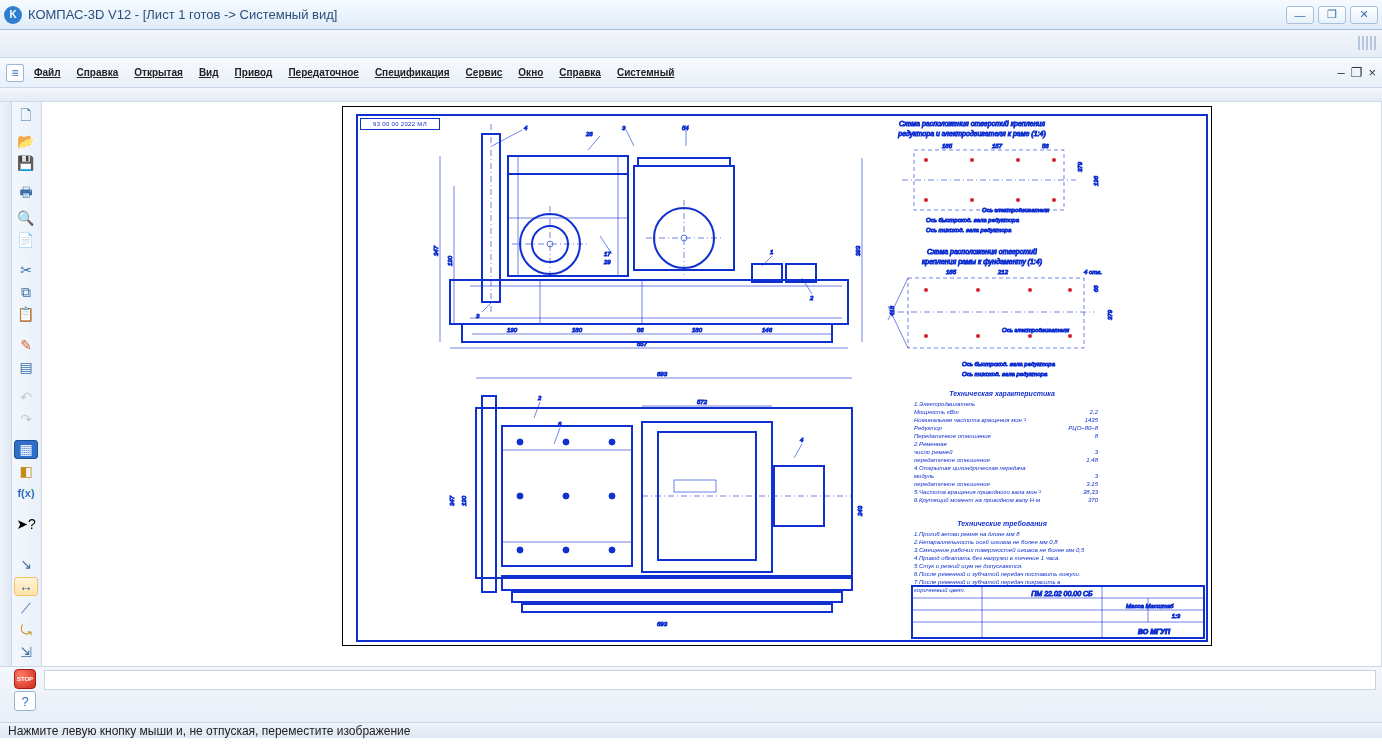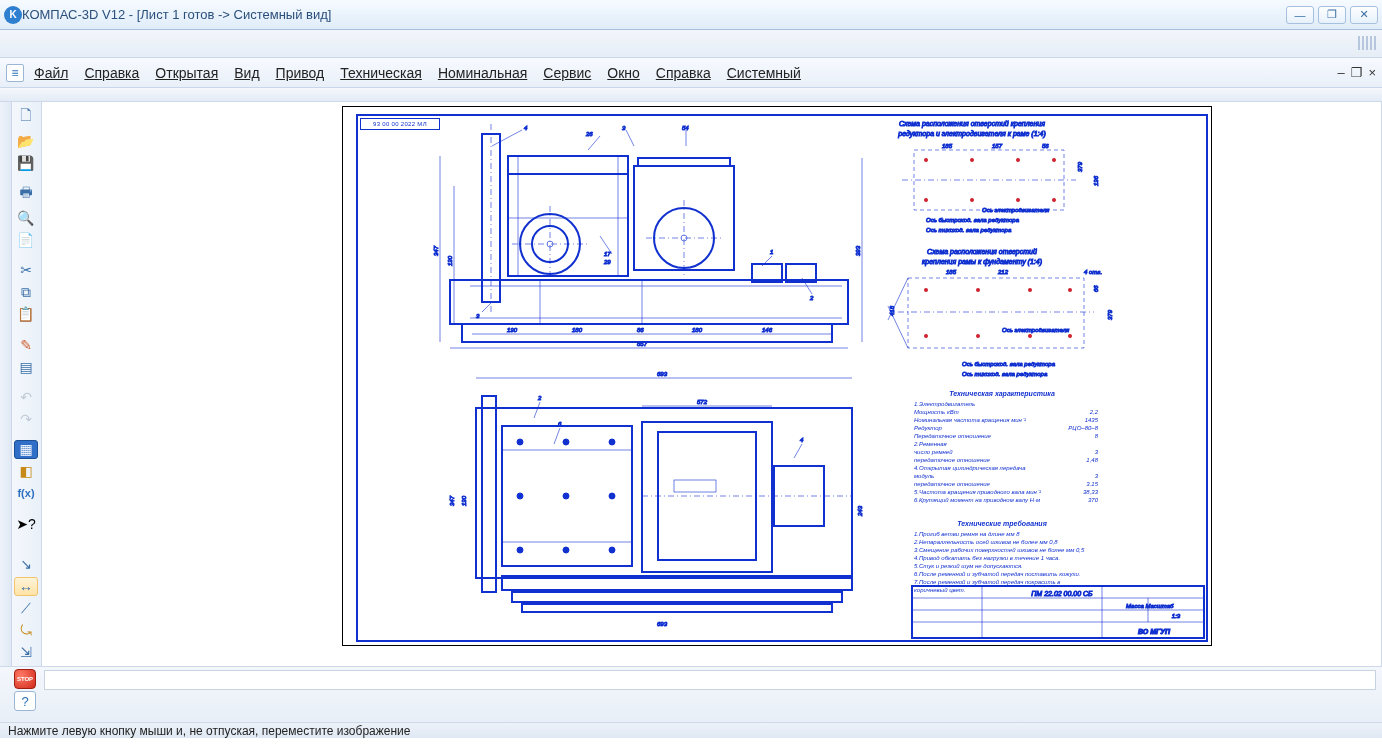--- a/index.html
+++ b/index.html
@@ -1,32 +1,32 @@
 <!DOCTYPE html>
 <html><head>
 <meta charset="utf-8">
 <style>
 * { box-sizing: border-box; margin: 0; padding: 0; font-family: "Segoe UI", Tahoma, sans-serif; }
 body { background: #fff; width: 1382px; height: 744px; overflow: hidden; font-size: 12px; }
 
 
 .titlebar { height: 30px; background: linear-gradient(#f6fbff,#dfecf9); border-bottom: 1px solid #a7c0de; display: flex; align-items: center; padding: 0 4px; }
 .titlebar .app-icon { width: 18px; height: 18px; border-radius: 50%; background: #2f7fd1; display: flex; align-items: center; justify-content: center; color: #fff; font-size: 10px; font-weight: bold; }
-.titlebar .title { color: #2b4f7b; font-size: 13px; flex: 1; }
+.titlebar .title { margin-left: 6px; color: #2b4f7b; font-size: 13px; flex: 1; }
 .win-btns { display: flex; gap: 4px; }
 .win-btn { width: 28px; height: 18px; border: 1px solid #a7c0de; border-radius: 3px; background: linear-gradient(#fdfefe,#e7f1fb); color: #3b6ea5; font-size: 11px; display:flex; align-items:center; justify-content:center; }
 
 
 .topstrip { height: 28px; background: linear-gradient(#f2f6fb,#e6edf6); border-bottom: 1px solid #c7d6e8; position: relative; }
 .grip { position:absolute; right:6px; top:6px; width:18px; height:14px; background:repeating-linear-gradient(90deg,#b6c7dd 0 2px,transparent 2px 4px); }
 
 
 .menubar { height: 30px; background: linear-gradient(#f7faff,#e8eff8); border-bottom: 1px solid #c7d6e8; display: flex; align-items: center; padding: 0 6px; gap: 4px; }
 .menu-icon { width: 18px; height: 18px; border: 1px solid #9ab6d4; border-radius: 2px; background: #fff; display:flex; align-items:center; justify-content:center; color:#2b6fb7; font-size:12px; }
-.menu-item { padding: 4px 6px; font-size: 14px; color: #222; cursor: default; }
+.menu-item { padding: 4px 6px; font-size: 10px; color: #222; cursor: default; font-weight: bold; }
 .menu-item u { text-decoration: underline; }
 .mdi-btns { margin-left: auto; display:flex; gap:6px; color:#333; font-size:13px; }
 
 
 .ruler-row { height: 14px; background: linear-gradient(#f5f8fc,#e3ebf5); border-bottom:1px solid #cdd9e8; }
 
 
 .work { display: flex; height: calc(744px - 30px - 28px - 30px - 14px - 56px - 22px); }
 .left-gutter { width: 12px; background: linear-gradient(90deg,#eef3fa,#e0e9f4); border-right:1px solid #cdd9e8; }
 .tool-col { width: 30px; display:flex; flex-direction:column; padding:4px 2px; gap:3px; background:linear-gradient(90deg,#f4f8fd,#e9f0f8); border-right:1px solid #cdd9e8; }
@@ -83,22 +83,22 @@
   <div class="grip"></div>
 </div>
 
 <div class="menubar">
   <div class="menu-icon">≡</div>
   <div class="menu-item"><u>Файл</u></div>
   <div class="menu-item"><u>Справка</u></div>
   <div class="menu-item"><u>Открытая</u></div>
   <div class="menu-item"><u>Вид</u></div>
   <div class="menu-item"><u>Привод</u></div>
-  <div class="menu-item"><u>Техническая</u></div>
-  <div class="menu-item"><u>Номинальная</u></div>
+  <div class="menu-item"><u>Передаточное</u></div>
+  <div class="menu-item"><u>Спецификация</u></div>
   <div class="menu-item"><u>Сервис</u></div>
   <div class="menu-item"><u>Окно</u></div>
   <div class="menu-item"><u>Справка</u></div>
   <div class="menu-item"><u>Системный</u></div>
   <div class="mdi-btns">
     <span>–</span>
     <span>❐</span>
     <span>×</span>
   </div>
 </div>

